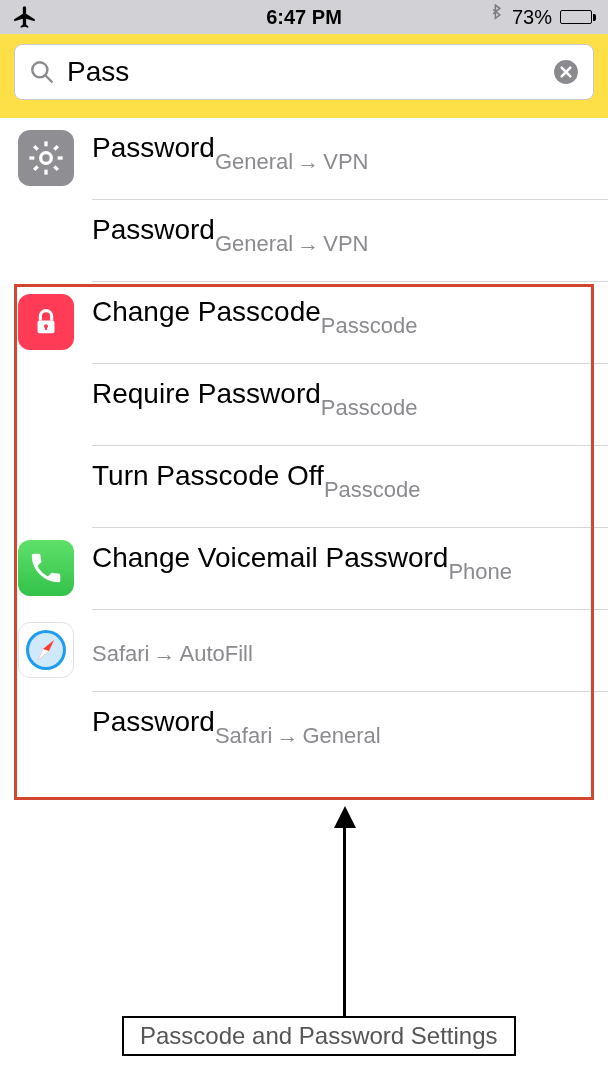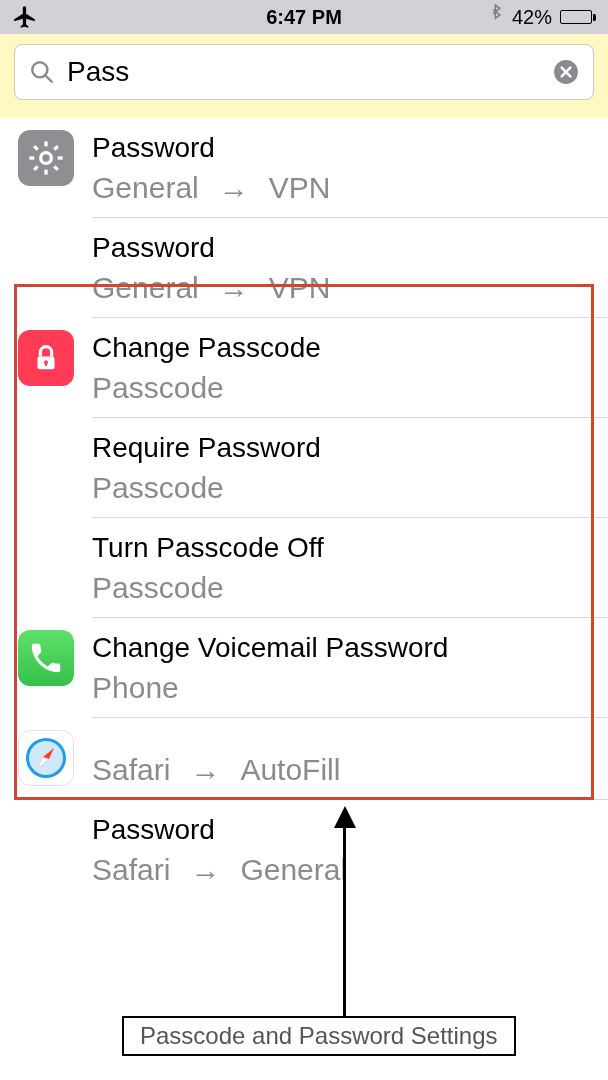--- a/index.html
+++ b/index.html
@@ -6,33 +6,33 @@
     html, body { width: 608px; height: 1080px; font-family: -apple-system, "Helvetica Neue", Arial, sans-serif; background: #fff; overflow: hidden; }
     .status-bar { background: #d1d1d6; height: 34px; display: flex; align-items: center; justify-content: space-between; padding: 0 12px; font-size: 20px; font-weight: 500; color: #000; }
     .status-left, .status-right { display: flex; align-items: center; gap: 8px; }
     .status-center { position: absolute; left: 50%; transform: translateX(-50%); font-weight: 600; }
     .airplane-icon svg { display:block; }
     .battery-shell { display: inline-flex; align-items: center; }
     .battery-body { width: 32px; height: 14px; border: 1.5px solid #000; border-radius: 2px; position: relative; }
     .battery-fill { background:#000; height:100%; width:73%; }
     .battery-cap { width:3px; height:7px; background:#000; margin-left:1px; border-radius:0 2px 2px 0; }
 
-    .search-bar { background:#fef9c3; padding: 10px 14px 18px 14px; display:flex; align-items:center; gap:14px; }
+    .search-bar { background:#fde047; padding: 10px 14px 18px 14px; display:flex; align-items:center; gap:14px; }
     .search-field { flex:1; background:#fff; border:1px solid #c6c6cb; border-radius:8px; height:56px; display:flex; align-items:center; padding:0 14px; gap:12px; }
     .search-field input { flex:1; border:none; outline:none; font-size:28px; color:#000; background:transparent; }
     .cancel-btn { color:#007aff; font-size:28px; background:none; border:none; cursor:pointer; }
     .search-icon svg, .clear-icon svg { display:block; }
 
     .results { background:#fff; }
     .row { display:flex; align-items:flex-start; padding:12px 0 0 18px; }
     .row-icon { width:56px; height:56px; flex-shrink:0; border-radius:12px; display:flex; align-items:center; justify-content:center; margin-right:18px; }
     .row-icon.blank { background:transparent; }
-    .row-body { flex:1; border-bottom:1px solid #d6d6db; padding:0 14px 12px 0; min-height:70px; display:flex; flex-direction:column; justify-content:flex-end; }
+    .row-body { flex:1; border-bottom:1px solid #d6d6db; padding:0 14px 12px 0; min-height:70px; display:flex; flex-direction:row; justify-content:flex-start; }
     .row-title { font-size:28px; color:#000; line-height:1.25; }
-    .row-sub { font-size:30px; color:#8a8a8f; display:flex; align-items:center; gap:20px; margin-top:6px; }
+    .row-sub { font-size:22px; color:#8a8a8f; display:flex; align-items:center; gap:4px; margin-top:6px; }
 
     .gear-bg { background:#8e8e93; }
     .passcode-bg { background:#ff3b56; }
     .phone-bg { background:linear-gradient(#5fe06a,#33c24a); }
     .safari-bg { background:#fff; border:1px solid #e2e2e7; }
 
     .highlight-box { position:absolute; border:3px solid #d1462f; background:transparent; pointer-events:none; }
     .annotation-arrow-line { position:absolute; width:3px; background:#000; }
     .arrowhead { position:absolute; width:0; height:0; border-left:11px solid transparent; border-right:11px solid transparent; border-bottom:22px solid #000; }
     .annotation-label-box { position:absolute; border:2px solid #000; color:#555; font-size:24px; padding:4px 16px; background:#fff0; }
@@ -51,21 +51,21 @@
           </svg>
     </span>
   </div>
   <div class="status-center">6:47 PM</div>
   <div class="status-right">
     <span>
       <svg width="15" height="22" viewBox="0 0 12 20">
             <path fill="none" stroke="#7a7a7f" stroke-width="1.4" d="M3 5l6 5-4 3V1l4 3-6 5"></path>
           </svg>
     </span>
-    <span>42%</span>
+    <span>73%</span>
     <span class="battery-shell">
       <span class="battery-body"><span class="battery-fill"></span></span>
           <span class="battery-cap"></span>
     </span>
   </div>
 </div>
 
 <div class="search-bar">
   <div class="search-field">
     <span class="search-icon">

